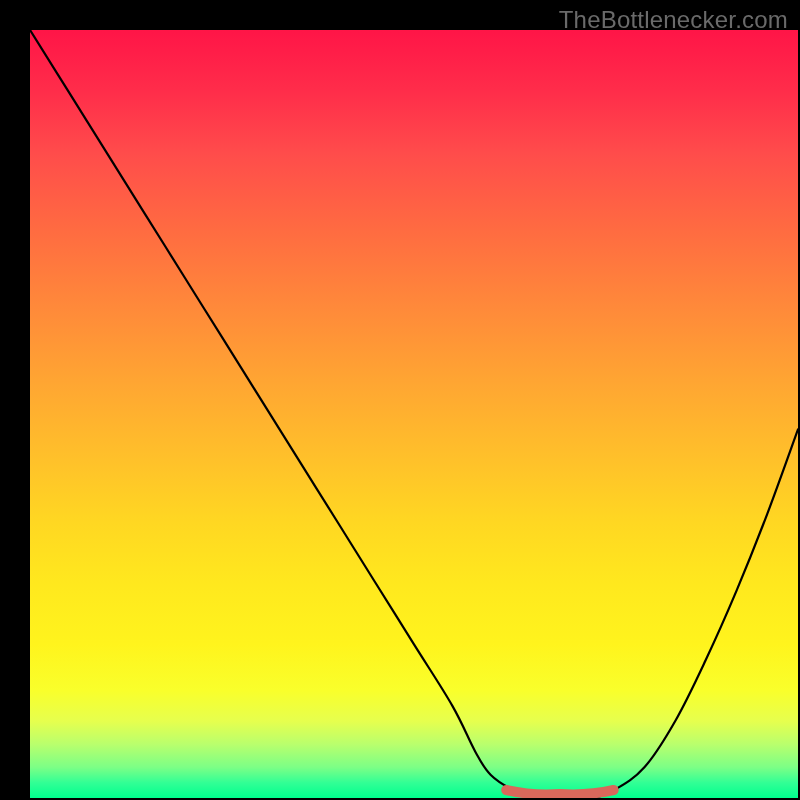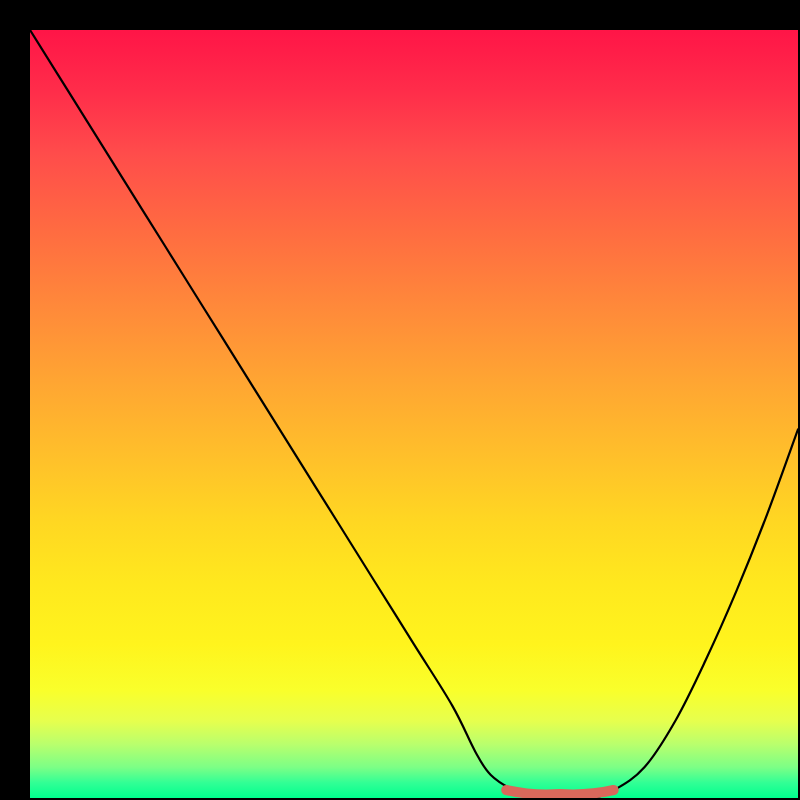--- a/index.html
+++ b/index.html
@@ -60,20 +60,21 @@
     position: absolute;
     inset: 0;
     z-index: 2;
   }
 </style>
 </head>
 <body>
 
 <div class="container">
 
+  <div class="watermark">TheBottlenecker.com</div>
 
   <div class="plot-frame">
     <div class="gradient-bg"></div>
 
     <svg id="curve" class="curve-svg" viewBox="0 0 768 768" preserveAspectRatio="none">
       <path id="curve-path" fill="none" stroke="#000000" stroke-width="2.2" stroke-linecap="round" stroke-linejoin="round" d="M 0.00 0.00 C 6.91 11.06, 24.58 39.32, 38.40 61.44 C 52.22 83.56, 62.98 100.76, 76.80 122.88 C 90.62 145.00, 101.38 162.20, 115.20 184.32 C 129.02 206.44, 139.78 223.64, 153.60 245.76 C 167.42 267.88, 178.18 285.08, 192.00 307.20 C 205.82 329.32, 216.58 346.52, 230.40 368.64 C 244.22 390.76, 254.98 407.96, 268.80 430.08 C 282.62 452.20, 293.38 469.40, 307.20 491.52 C 321.02 513.64, 331.78 530.84, 345.60 552.96 C 359.42 575.08, 370.18 592.28, 384.00 614.40 C 397.82 636.52, 411.34 656.49, 422.40 675.84 C 433.46 695.19, 438.53 709.48, 445.44 721.92 C 452.35 734.36, 453.89 738.05, 460.80 744.96 C 467.71 751.87, 475.55 756.17, 483.84 760.32 C 492.13 764.47, 497.20 766.62, 506.88 768.00 C 516.56 769.38, 527.92 768.00, 537.60 768.00 C 547.28 768.00, 552.35 769.38, 560.64 768.00 C 568.93 766.62, 574.00 765.85, 583.68 760.32 C 593.36 754.79, 603.34 749.72, 614.40 737.28 C 625.46 724.84, 634.06 710.55, 645.12 691.20 C 656.18 671.85, 664.78 653.26, 675.84 629.76 C 686.90 606.26, 695.50 586.91, 706.56 560.64 C 717.62 534.37, 726.22 512.87, 737.28 483.84 C 748.34 454.81, 762.47 414.57, 768.00 399.36"></path>
       <path id="marker-path" fill="none" stroke="#d9685b" stroke-width="10" stroke-linecap="round" d="M 476.2 760.0 Q 503.0 766.0 529.9 764.0 Q 556.8 766.0 583.7 760.0"></path>
     </svg>
   </div>
 </div>

